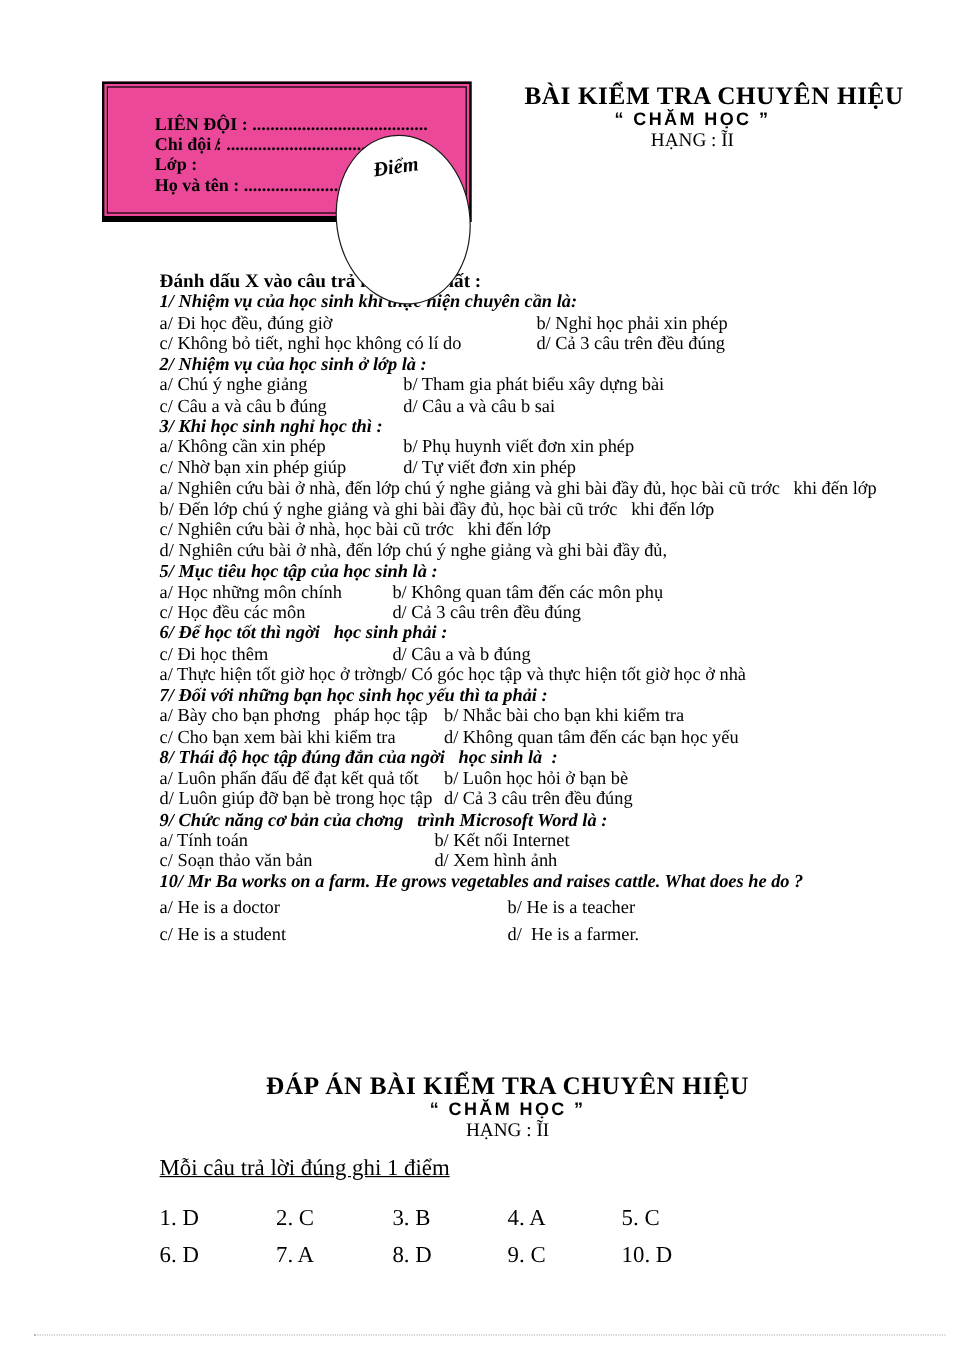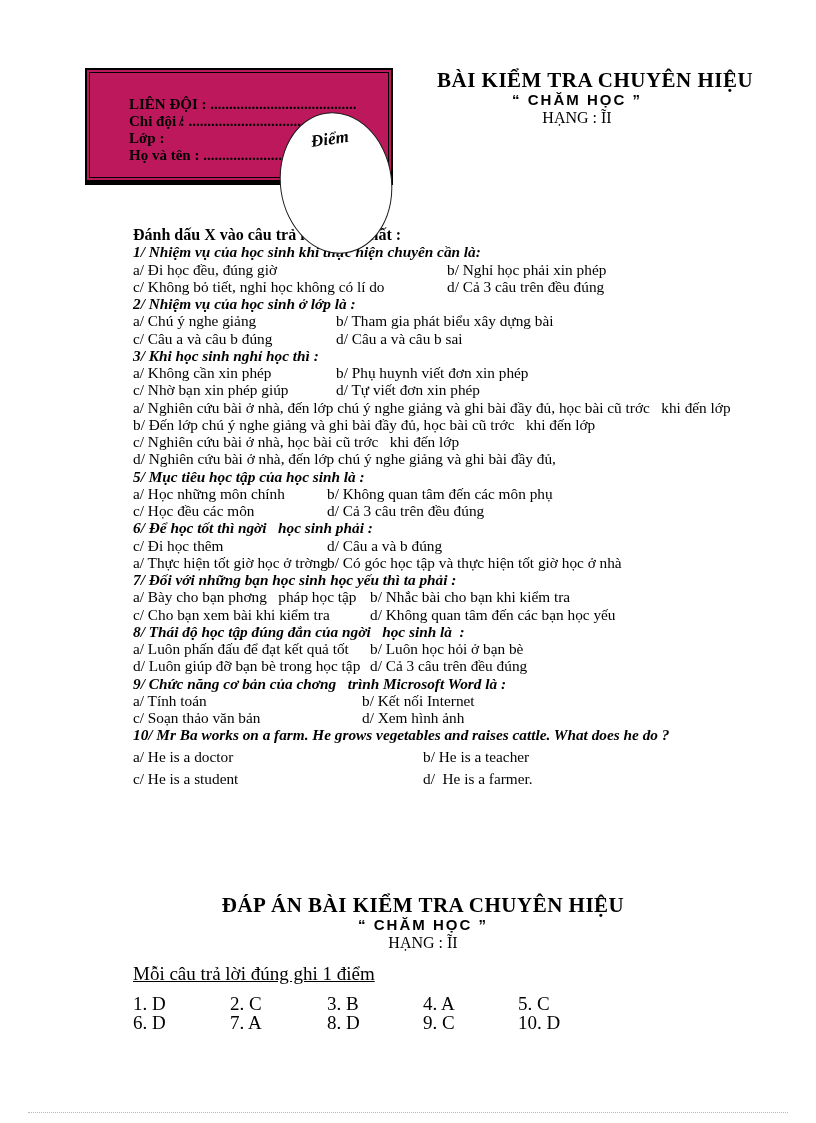--- a/index.html
+++ b/index.html
@@ -4,21 +4,21 @@
 <style>
   html,body { margin:0; padding:0; background:#fff; }
   .page {
     position:relative; width:816px; height:1123px; background:#ffffff;
     font-family:"Liberation Serif", serif; color:#000; overflow:hidden;
   }
 
   
   .info-box {
     position:absolute; left:85px; top:68px; width:304px; height:110px;
-    border:2px solid #000; border-bottom-width:5px; background:#be185d;
+    border:2px solid #000; border-bottom-width:5px; background:#ec4899;
   }
   .info-box-inner {
     position:absolute; left:2px; top:2px; right:2px; bottom:2px;
     border:1px solid #000; padding:6px 8px 0 9px;
   }
   .ib-row { position:relative; height:17px; font-weight:bold; font-size:15px; white-space:pre; }
   .ib-label { font-weight:bold; }
   .ib-dots { font-weight:bold; }
   .ib-slash { position:absolute; left:80px; top:0; }
 
@@ -45,21 +45,21 @@
   .main { position:absolute; left:133px; top:226px; width:672px; font-size:15.3px; z-index:2; }
   .ln { position:relative; height:17.25px; white-space:pre; }
   .instr { font-weight:bold; font-size:16px; }
   .qt { font-weight:bold; font-style:italic; }
   .opt-l { position:absolute; left:0; top:0; white-space:pre; }
   .opt-r { position:absolute; left:var(--rx); top:0; white-space:pre; }
 
   
   .ans-block { position:absolute; left:133px; top:963px; font-size:19px; z-index:2;text-decoration:underline; }
   .ans-note { height:30px; white-space:pre; }
-  .ans-row { position:relative; height:19px; }
+  .ans-row { position:relative; height:19px;margin-top:12px; }
   .ans-cell { position:absolute; top:0; white-space:pre; }
   .c0{left:0}.c1{left:97px}.c2{left:194px}.c3{left:290px}.c4{left:385px}
 
   .bottom-rule { position:absolute; left:28px; right:28px; top:1112px; border-top:1px dotted #b9b9b9; }
 </style>
 </head>
 <body>
 
 <div class="page">
 

